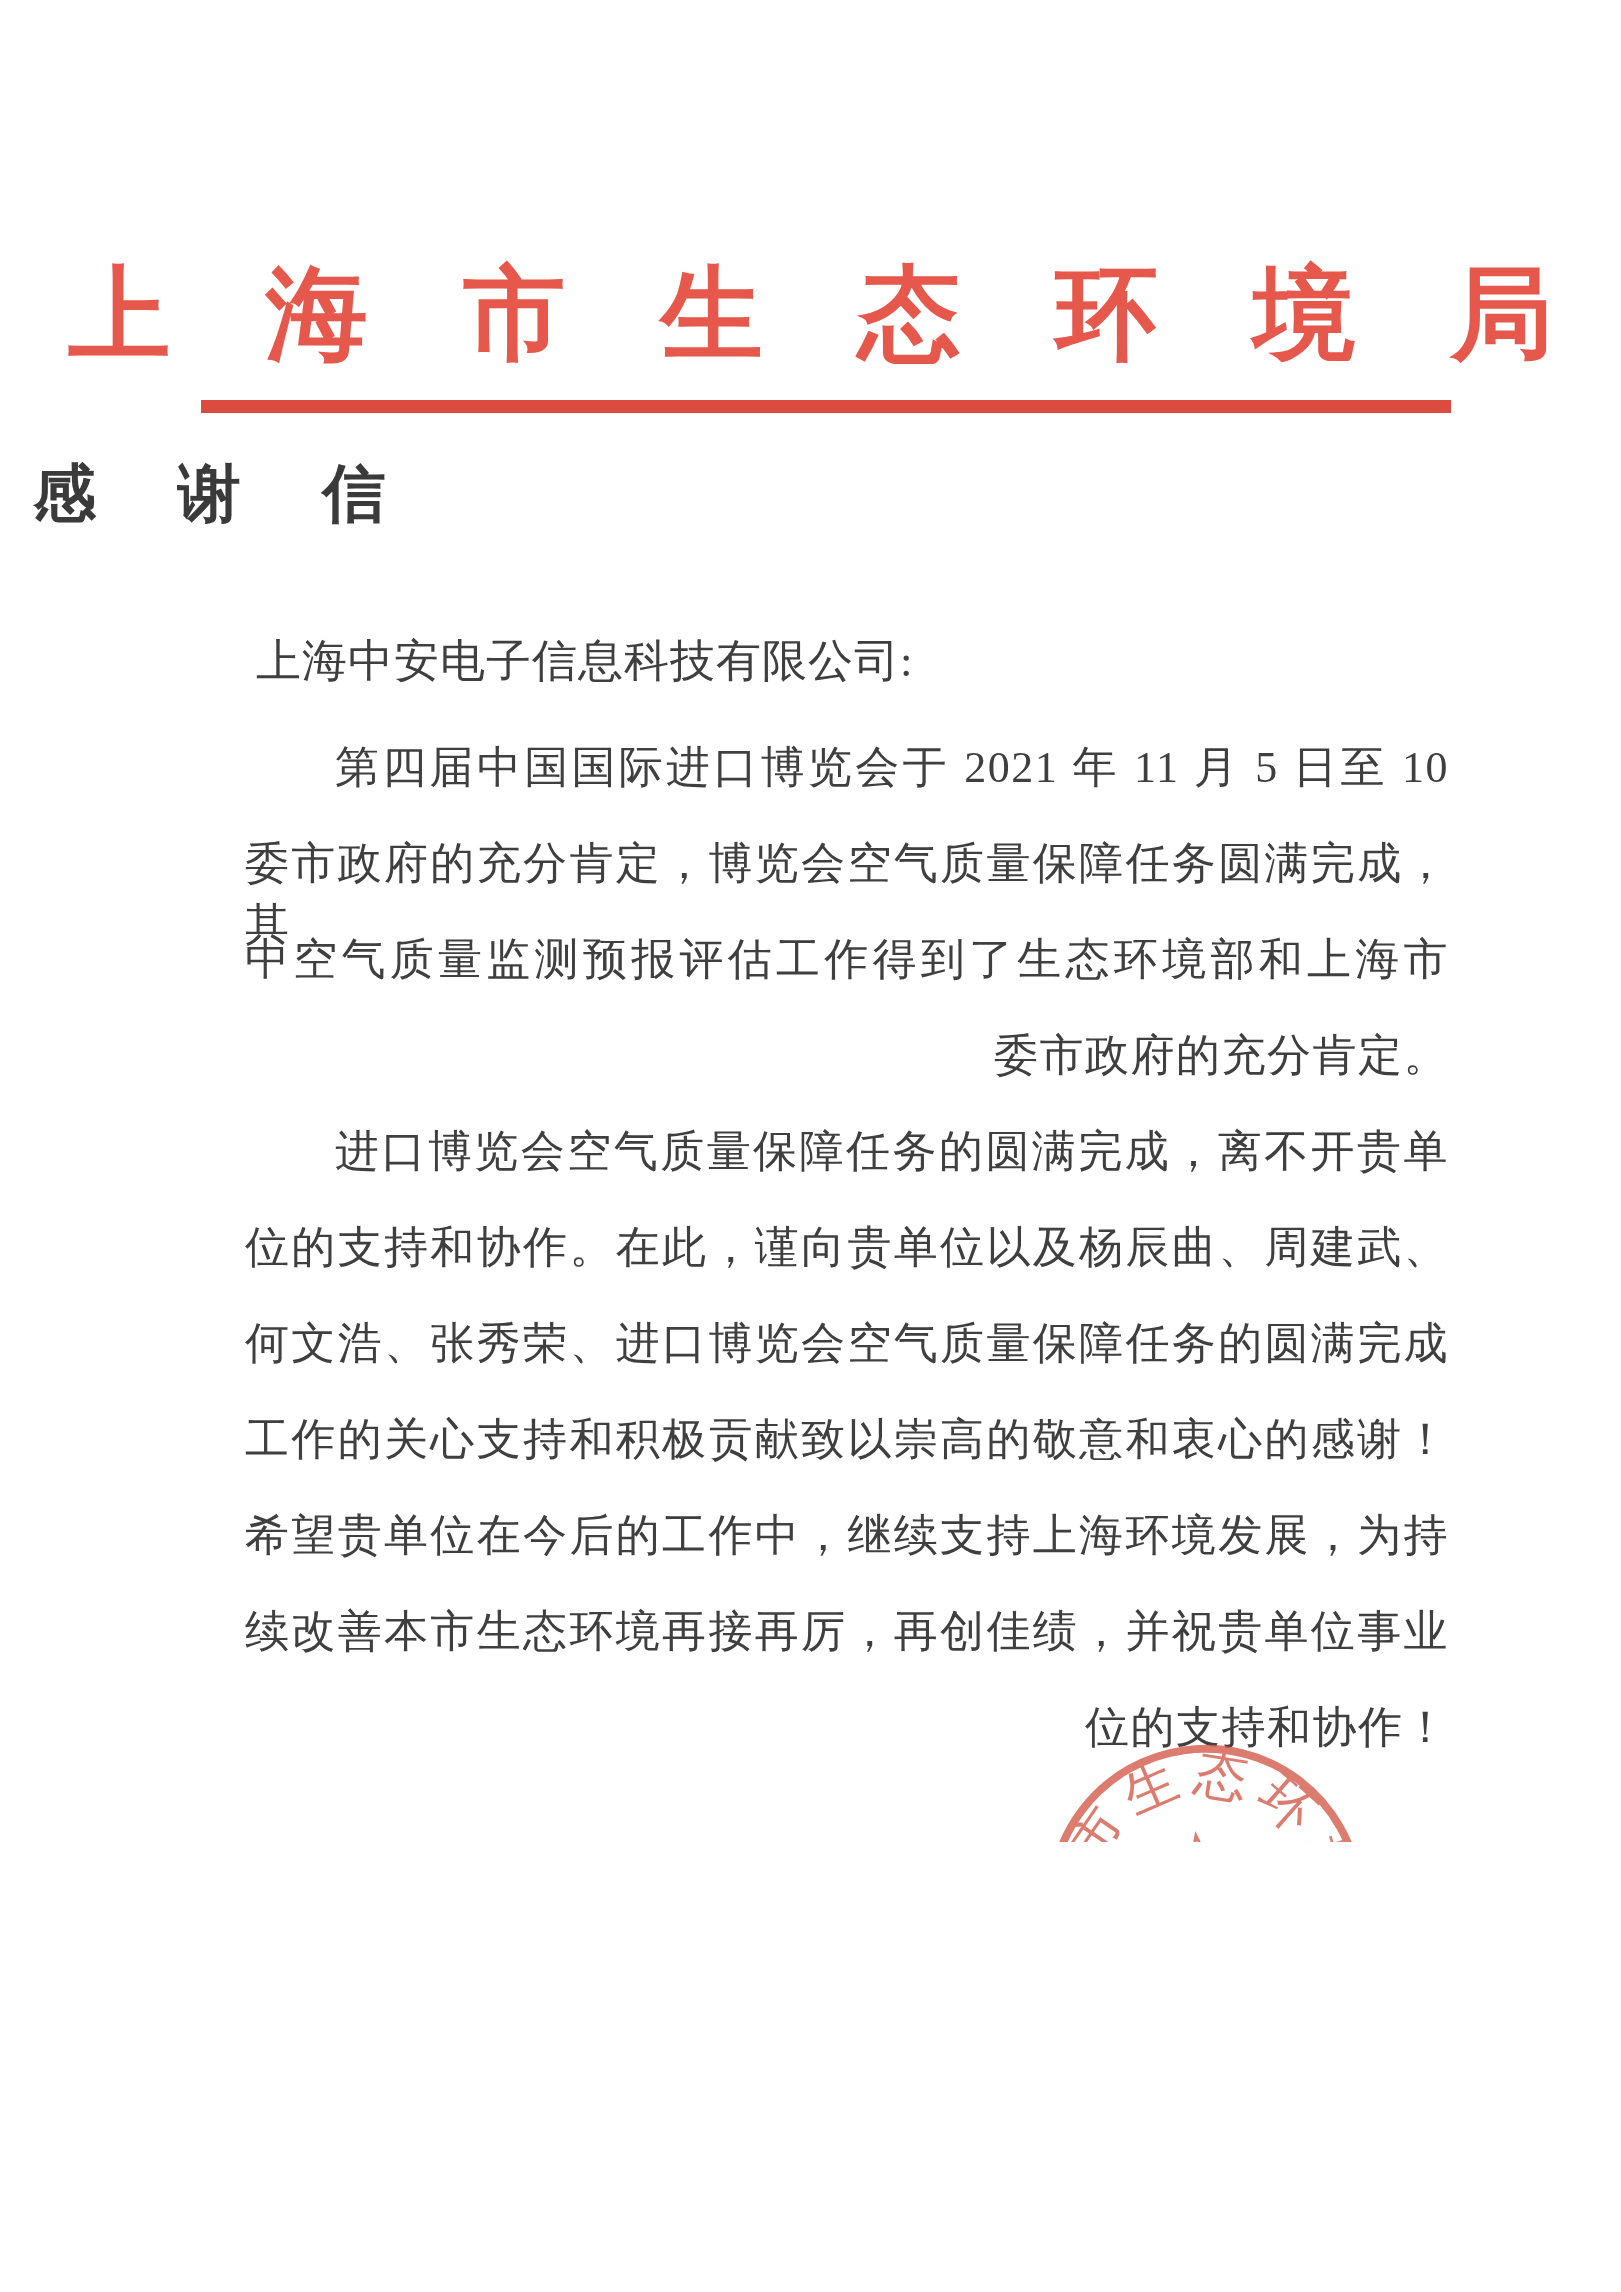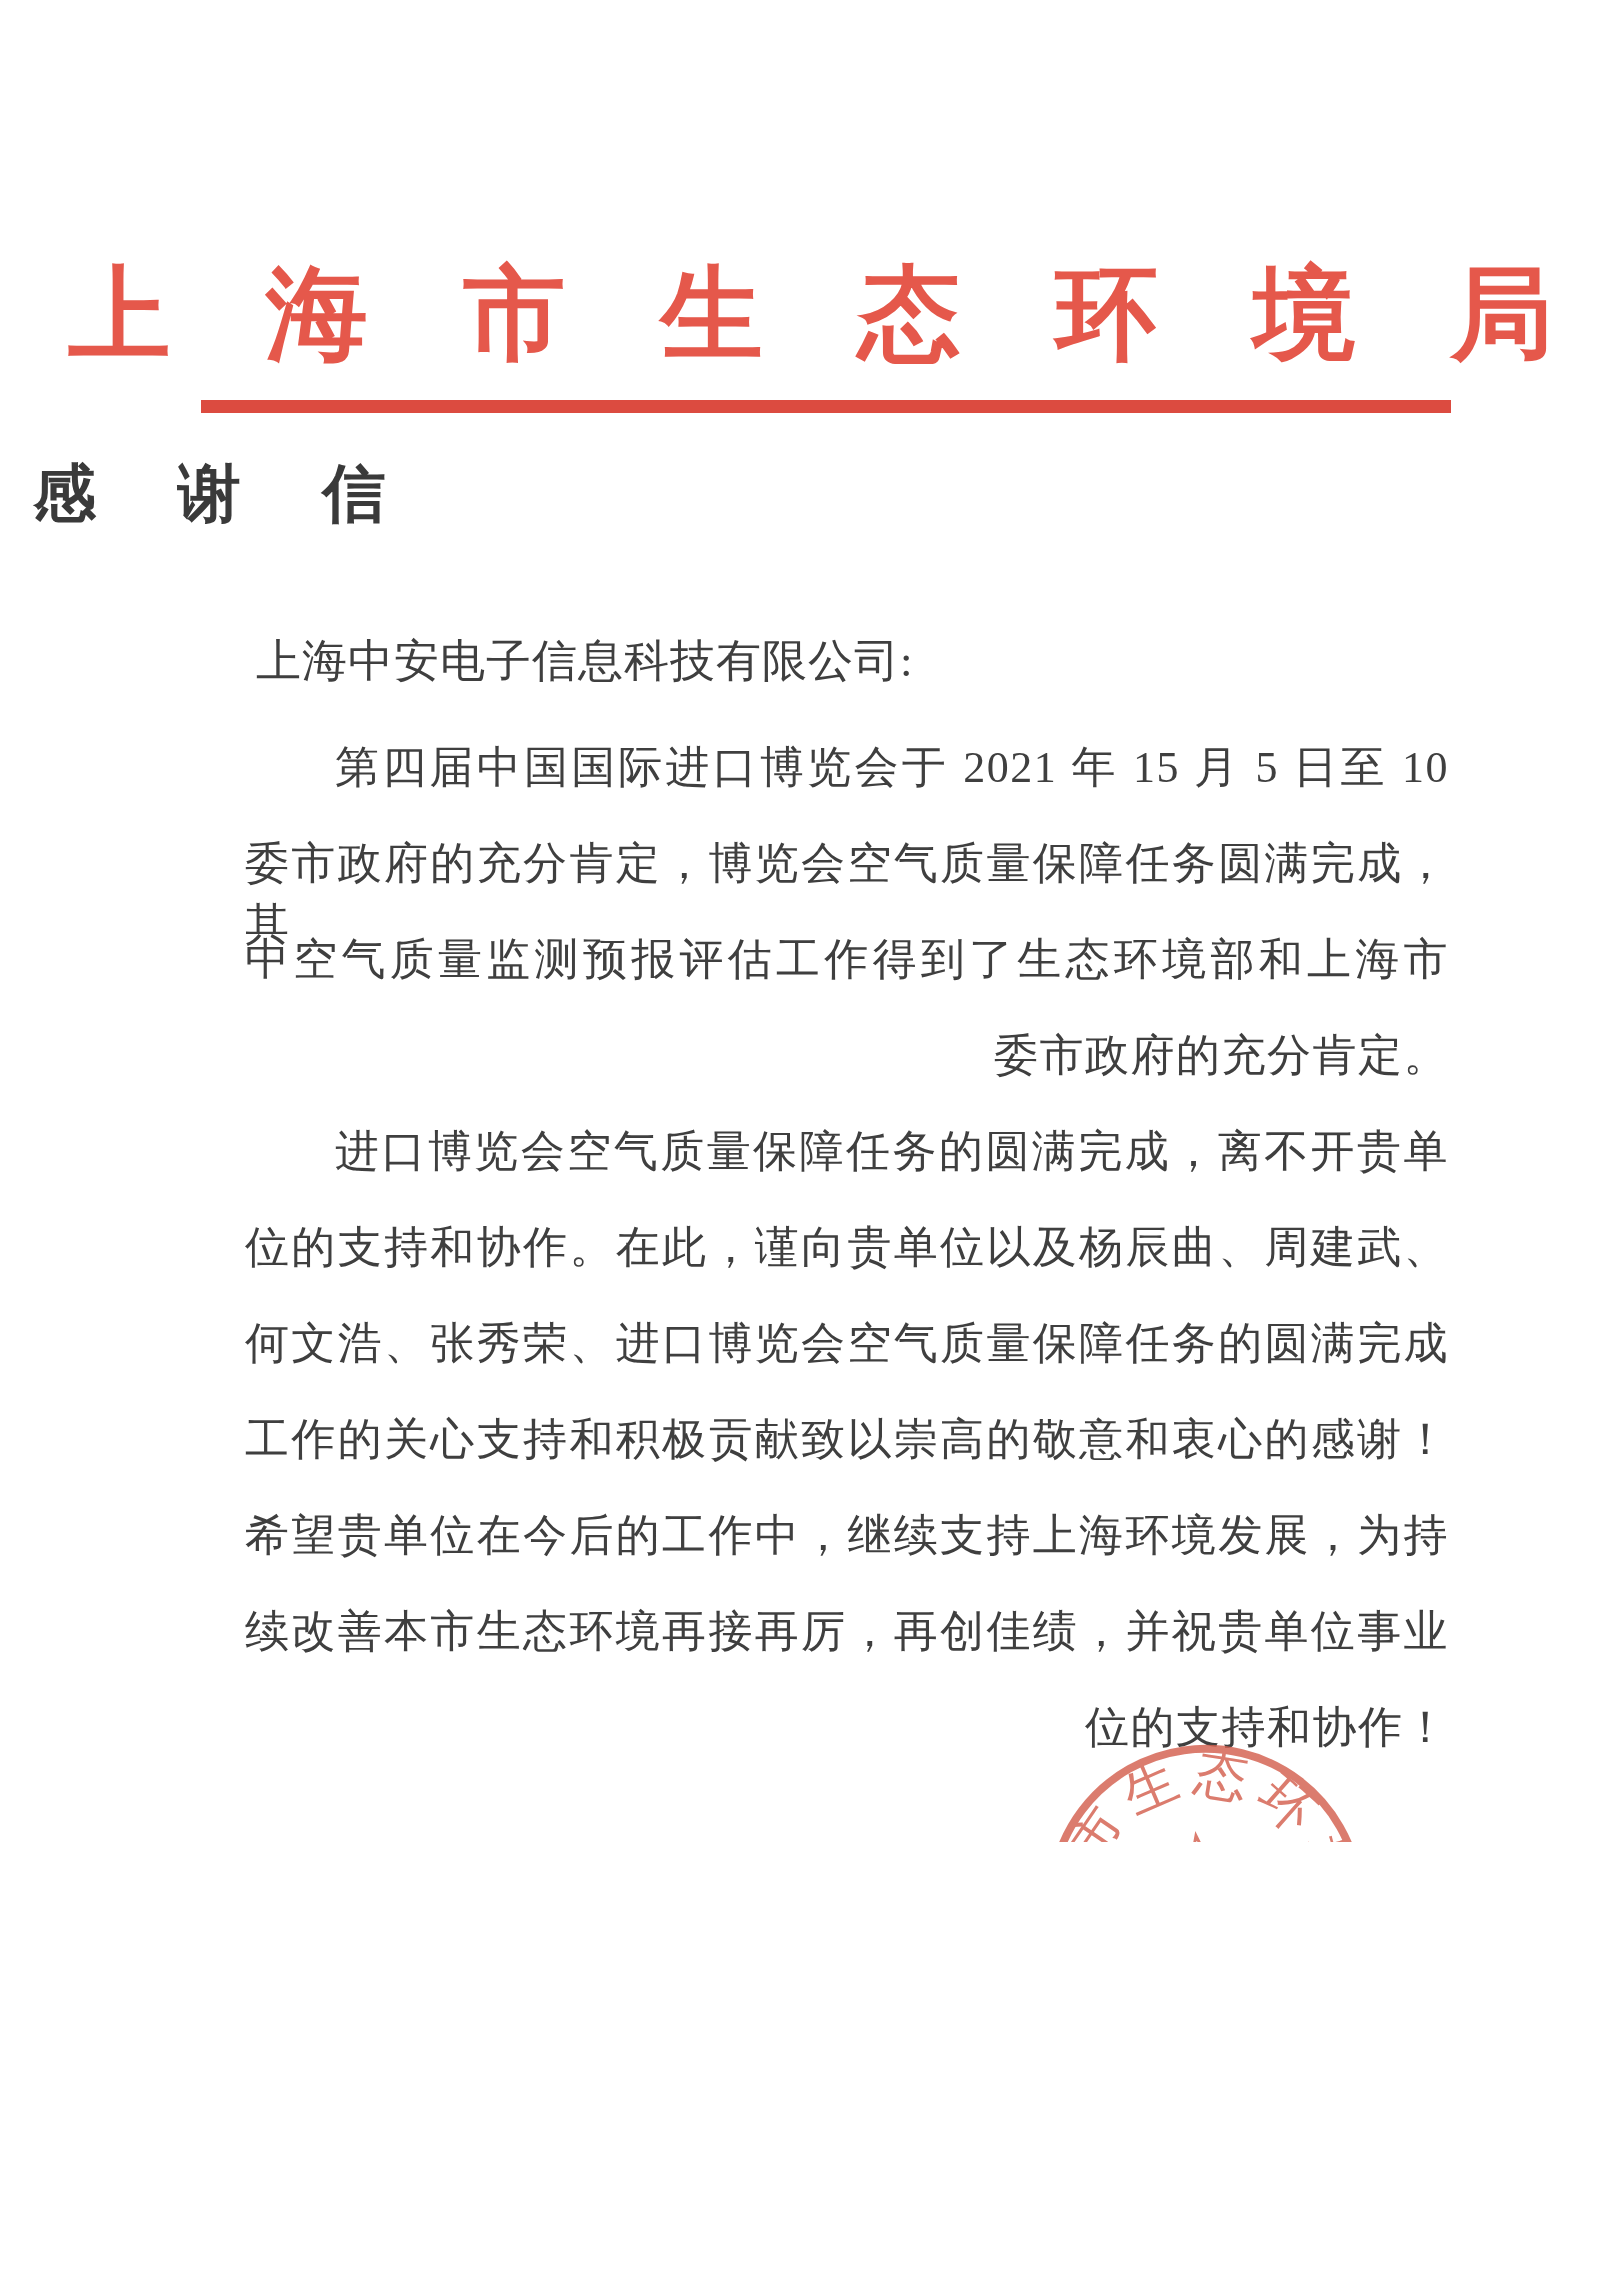--- a/index.html
+++ b/index.html
@@ -102,21 +102,21 @@
 
   <div class="org-header">上 海 市 生 态 环 境 局</div>
 
   <div class="red-rule"></div>
 
   <div class="letter-title">感 谢 信</div>
 
   <div class="salutation">上海中安电子信息科技有限公司:</div>
 
   <div class="body-lines">
-      <div class="body-line indent full">第四届中国国际进口博览会于 2021 年 15 月 5 日至 10</div>
+      <div class="body-line indent full">第四届中国国际进口博览会于 2021 年 11 月 5 日至 10</div>
       <div class="body-line full">委市政府的充分肯定，博览会空气质量保障任务圆满完成，其</div>
       <div class="body-line full">中空气质量监测预报评估工作得到了生态环境部和上海市</div>
       <div class="body-line">委市政府的充分肯定。</div>
       <div class="body-line indent full">进口博览会空气质量保障任务的圆满完成，离不开贵单</div>
       <div class="body-line full">位的支持和协作。在此，谨向贵单位以及杨辰曲、周建武、</div>
       <div class="body-line full">何文浩、张秀荣、进口博览会空气质量保障任务的圆满完成</div>
       <div class="body-line full">工作的关心支持和积极贡献致以崇高的敬意和衷心的感谢！</div>
       <div class="body-line full">希望贵单位在今后的工作中，继续支持上海环境发展，为持</div>
       <div class="body-line full">续改善本市生态环境再接再厉，再创佳绩，并祝贵单位事业</div>
       <div class="body-line">位的支持和协作！</div>

